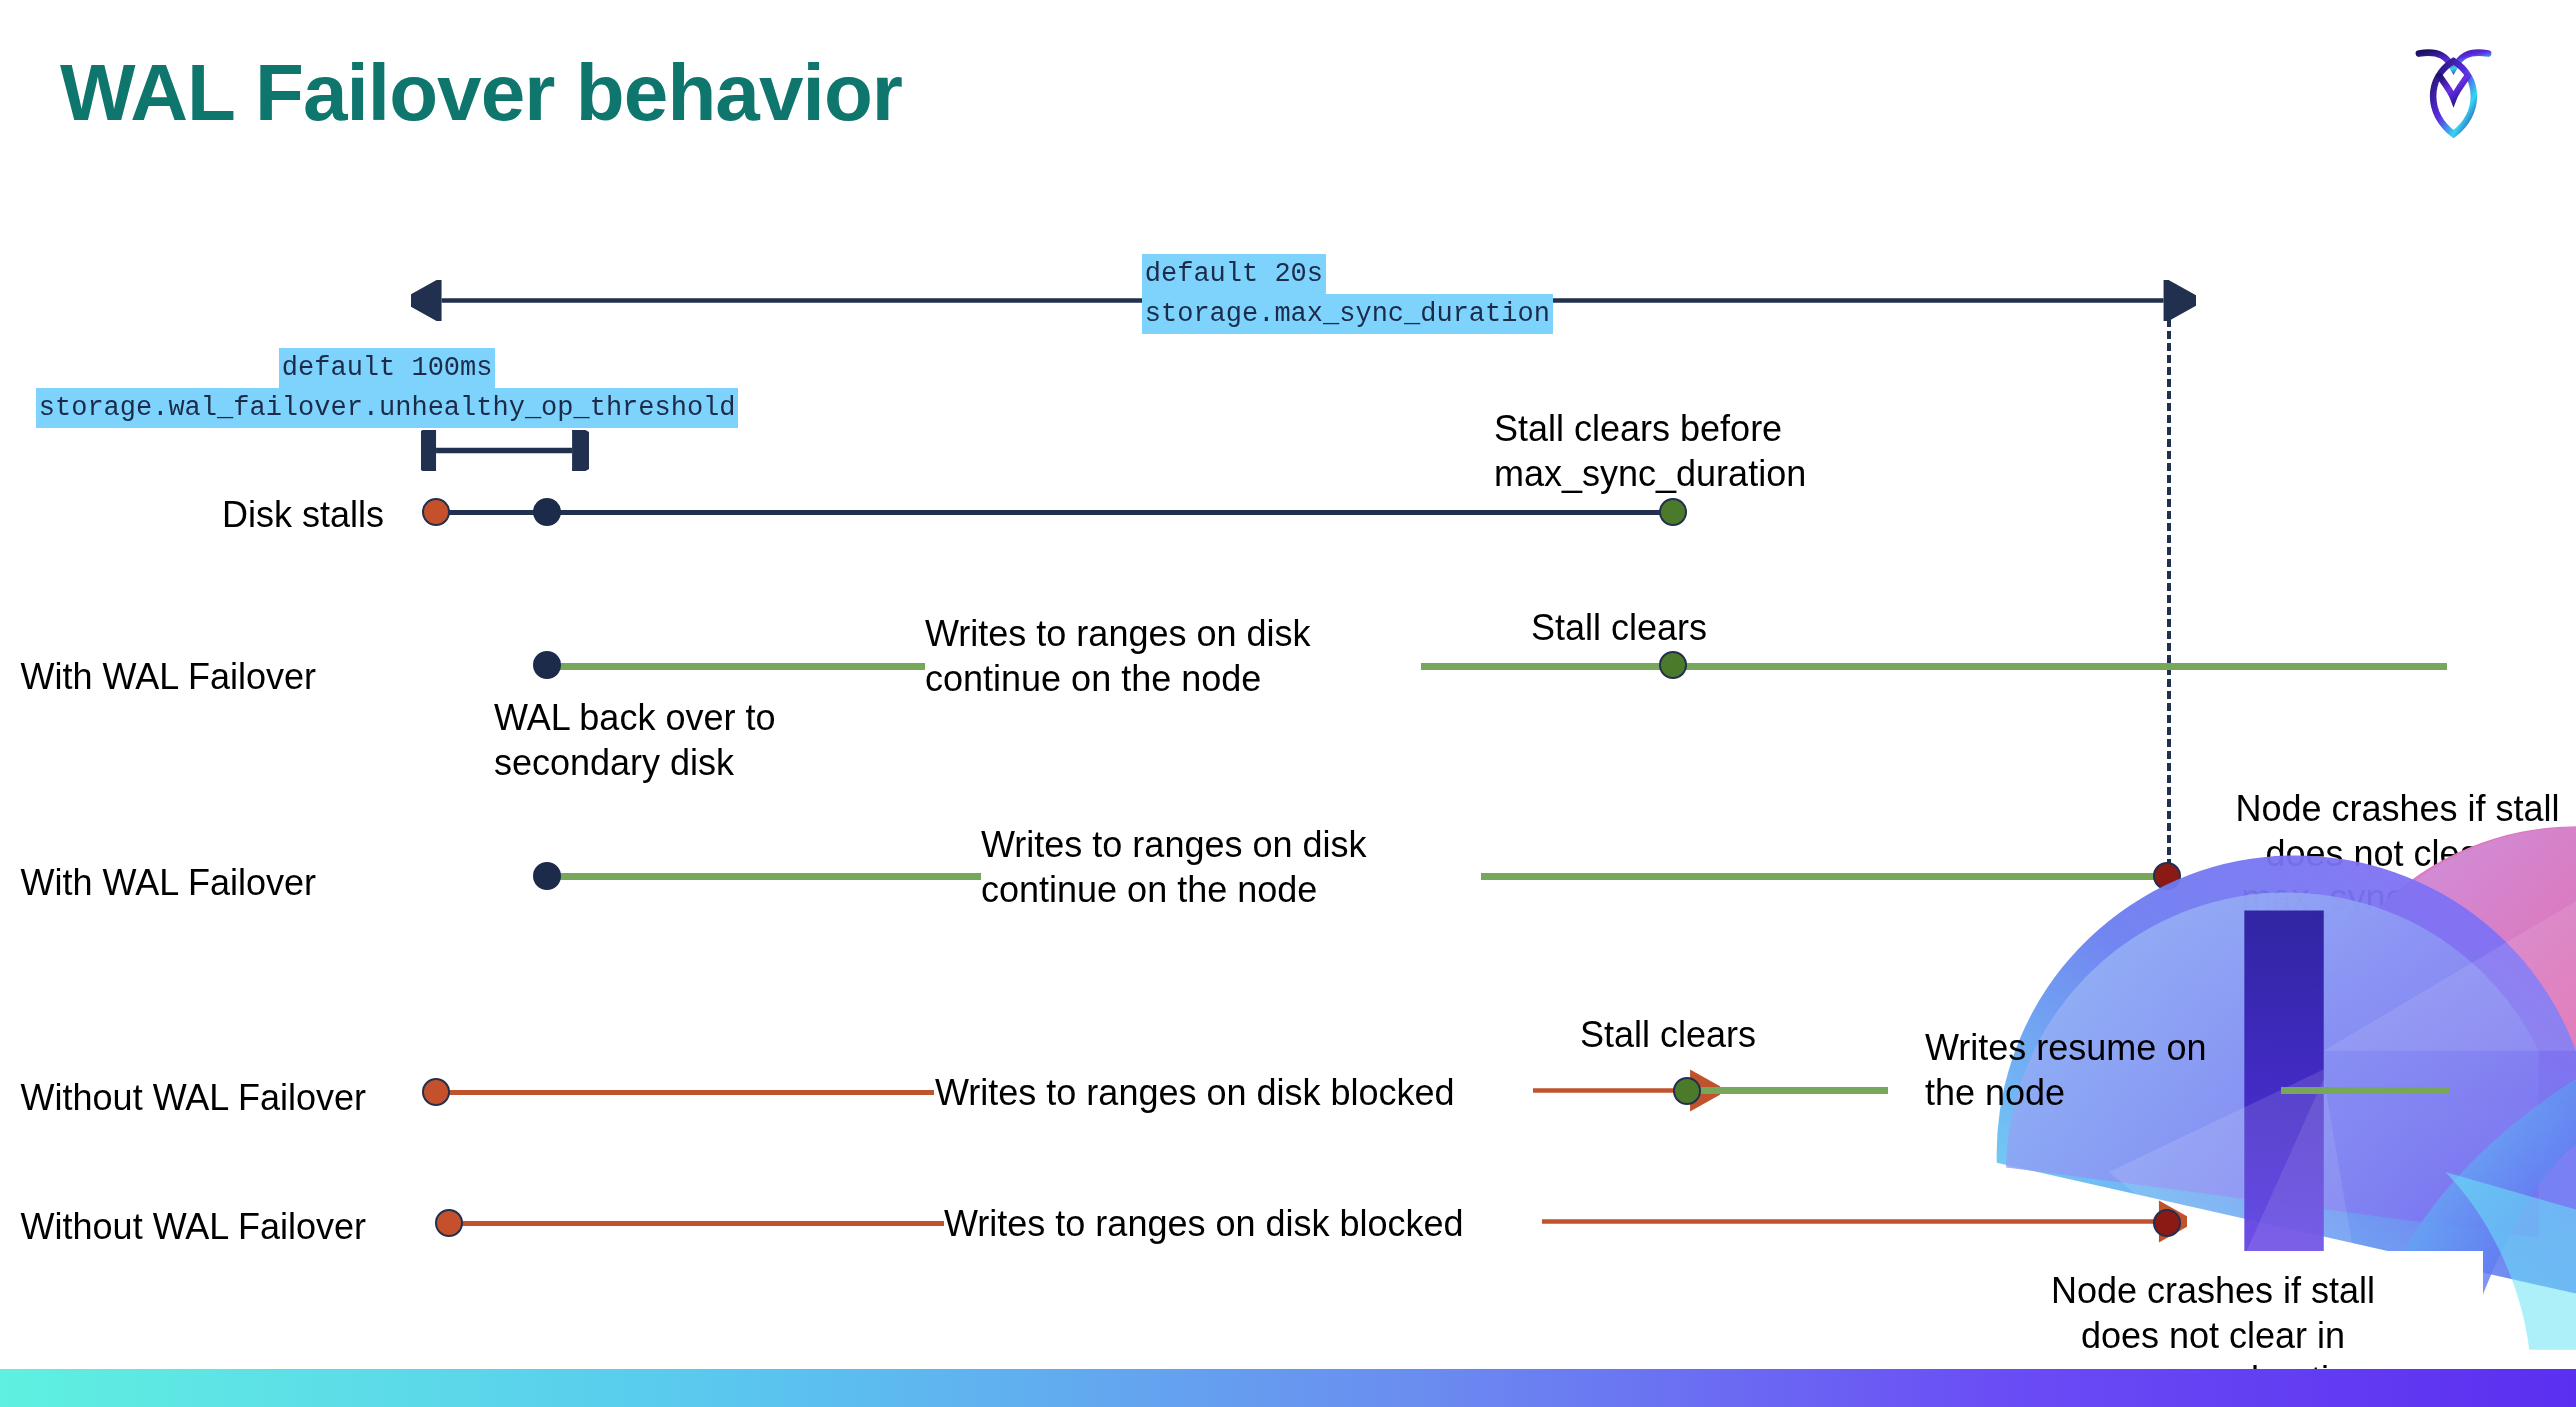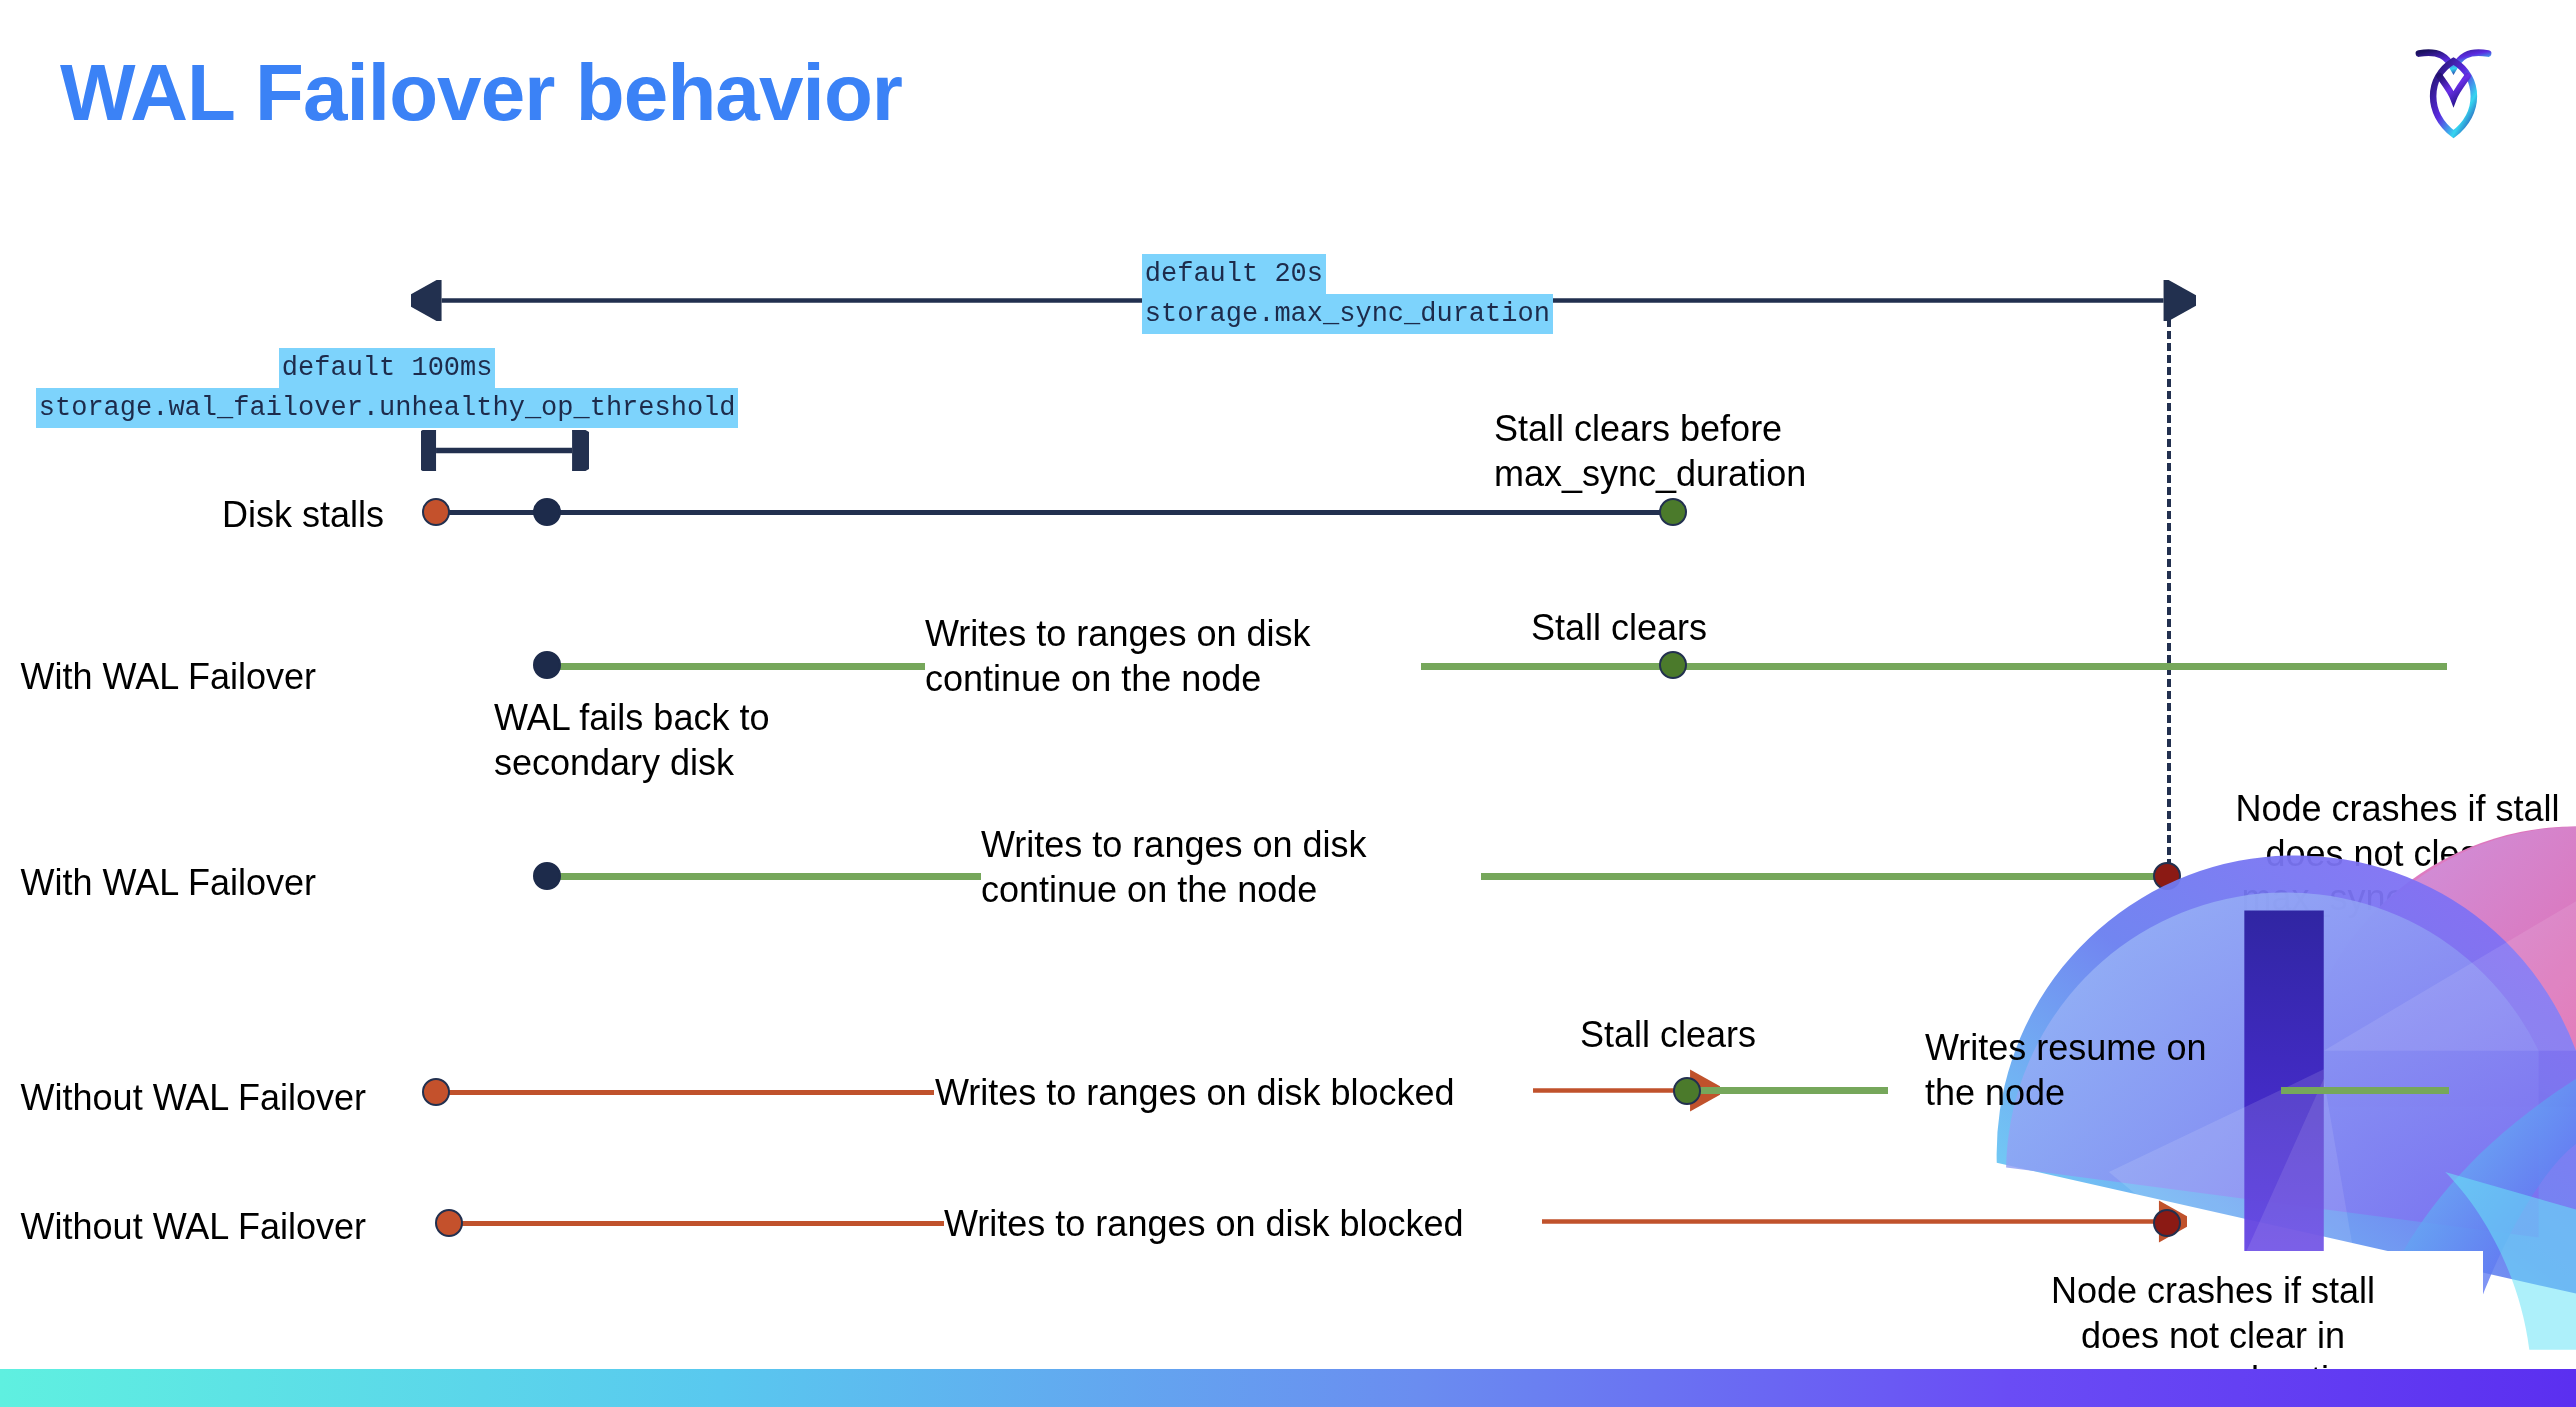--- a/index.html
+++ b/index.html
@@ -8,21 +8,21 @@
     background:#ffffff;
     font-family:"Liberation Sans", sans-serif;
     overflow:hidden;
     position:relative;
   }
   .stage{position:absolute;left:0;top:0;width:2576px;height:1408px;overflow:hidden;}
 
   
   .title{
     position:absolute;left:60px;top:47px;
-    font-size:80px;font-weight:bold;color:#3b82f6;
+    font-size:80px;font-weight:bold;color:#0f766e;
     letter-spacing:-0.9px;white-space:nowrap;
   }
 
   
   .logo{position:absolute;left:2402px;top:33px;width:103px;height:117px;}
 
   
   .code-block{position:absolute;font-family:"Liberation Mono", monospace;color:#1d2b4b;}
   .code-block span{
     background:#7dd3fc;display:inline-block;padding:0.9px 2.8px;
@@ -151,21 +151,21 @@
   <div class="dot green" style="left:1659px;top:651px;"></div>
 
   <div class="note c" style="left:925px;top:612px;width:421px;">
     <div>Writes to ranges on disk</div>
     <div>continue on the node</div>
   </div>
   <div class="note c" style="left:1531px;top:606px;width:285px;">
     <div>Stall clears</div>
   </div>
   <div class="note c" style="left:494px;top:696px;width:355px;">
-    <div>WAL fails back to</div>
+    <div>WAL back over to</div>
     <div>secondary disk</div>
   </div>
 
   <div class="row-label" style="left:20.6px;top:862px;">With WAL Failover</div>
   <div class="seg green" style="left:551px;top:873px;width:430px;"></div>
   <div class="seg green" style="left:1481px;top:873px;width:692px;"></div>
   <div class="dot navy" style="left:533px;top:862px;"></div>
   <div class="dot darkred" style="left:2153px;top:862px;"></div>
 
   <div class="note c" style="left:981px;top:823px;width:421px;">

